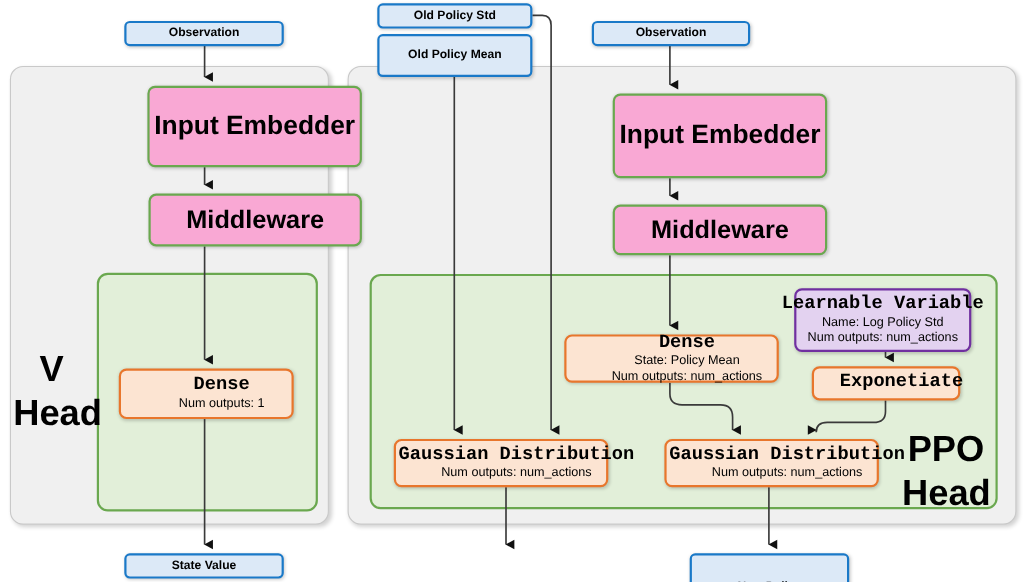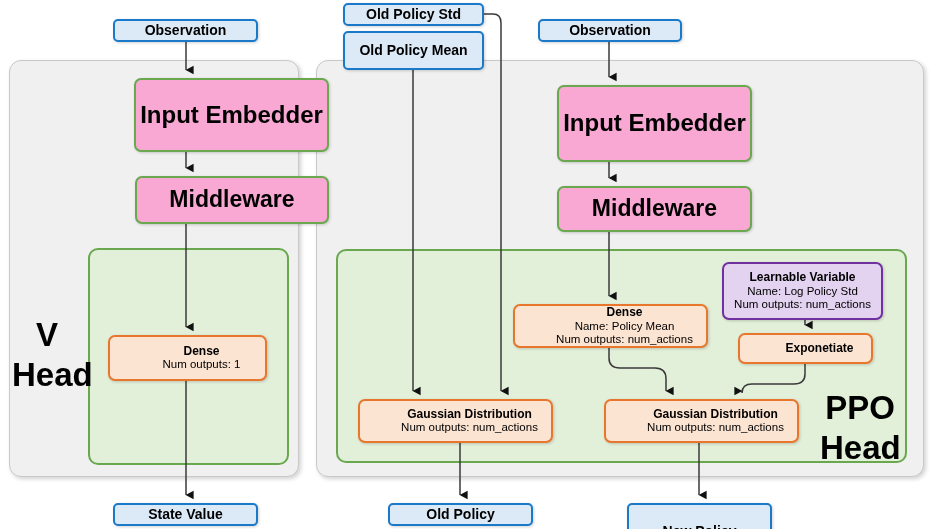--- a/index.html
+++ b/index.html
@@ -36,24 +36,24 @@
     padding-left:28px;
   }
   .n-purple{
     background:#e3d2f0;border:2px solid #7030a0;
     box-shadow:1px 1px 3px rgba(0,0,0,0.18);
     color:#000;
   }
   .n-blue{
     background:#dce9f7;border:2px solid #1a79c8;
     box-shadow:1px 1px 3px rgba(0,0,0,0.18);
-    color:#000;font-weight:bold;font-size:14px;
+    color:#000;font-weight:bold;font-size:11px;
     border-radius:5px;
   }
-  .n-orange .title,.n-purple .title{font-weight:bold;font-size:12px;}
+  .n-orange .title,.n-purple .title{font-weight:bold;font-size:17px;font-family:Liberation Mono, monospace;}
   .n-orange .sub,.n-purple .sub{font-weight:normal;font-size:11.5px;}
 
   .big-label{
     position:absolute;font-weight:bold;font-size:33px;color:#000;
     text-align:center;line-height:1.22;z-index:4;
   }
 </style>
 </head>
 <body>
 
@@ -141,21 +141,21 @@
   <div class="node n-green" style="left:512px;top:85px;width:195px;height:77px;font-size:24px;">
     <span class="ln">Input Embedder</span>
   </div>
 
   <div class="node n-green" style="left:512px;top:186px;width:195px;height:46px;font-size:23px;">
     <span class="ln">Middleware</span>
   </div>
 
   <div class="node n-orange" style="left:513px;top:304px;width:195px;height:44px;">
     <span class="ln title">Dense</span>
-    <span class="ln sub">Name: Policy Mean</span>
+    <span class="ln sub">State: Policy Mean</span>
     <span class="ln sub">Num outputs: num_actions</span>
   </div>
 
   <div class="node n-purple" style="left:722px;top:262px;width:161px;height:58px;">
     <span class="ln title">Learnable Variable</span>
     <span class="ln sub">Name: Log Policy Std</span>
     <span class="ln sub">Num outputs: num_actions</span>
   </div>
 
   <div class="node n-orange" style="left:738px;top:333px;width:135px;height:31px;text-align:center;">
@@ -169,21 +169,18 @@
 
   <div class="node n-orange" style="left:604px;top:399px;width:195px;height:44px;">
     <span class="ln title">Gaussian Distribution</span>
     <span class="ln sub">Num outputs: num_actions</span>
   </div>
 
   <div class="node n-blue" style="left:113px;top:503px;width:145px;height:23px;">
     <span class="ln">State Value</span>
   </div>
 
-  <div class="node n-blue" style="left:388px;top:503px;width:145px;height:23px;">
-    <span class="ln">Old Policy</span>
-  </div>
 
   <div class="node n-blue" style="left:627px;top:503px;width:145px;height:39px;justify-content:flex-end;">
     <span class="ln">New Policy</span>
   </div>
 
 </div>
 
 </body></html>

